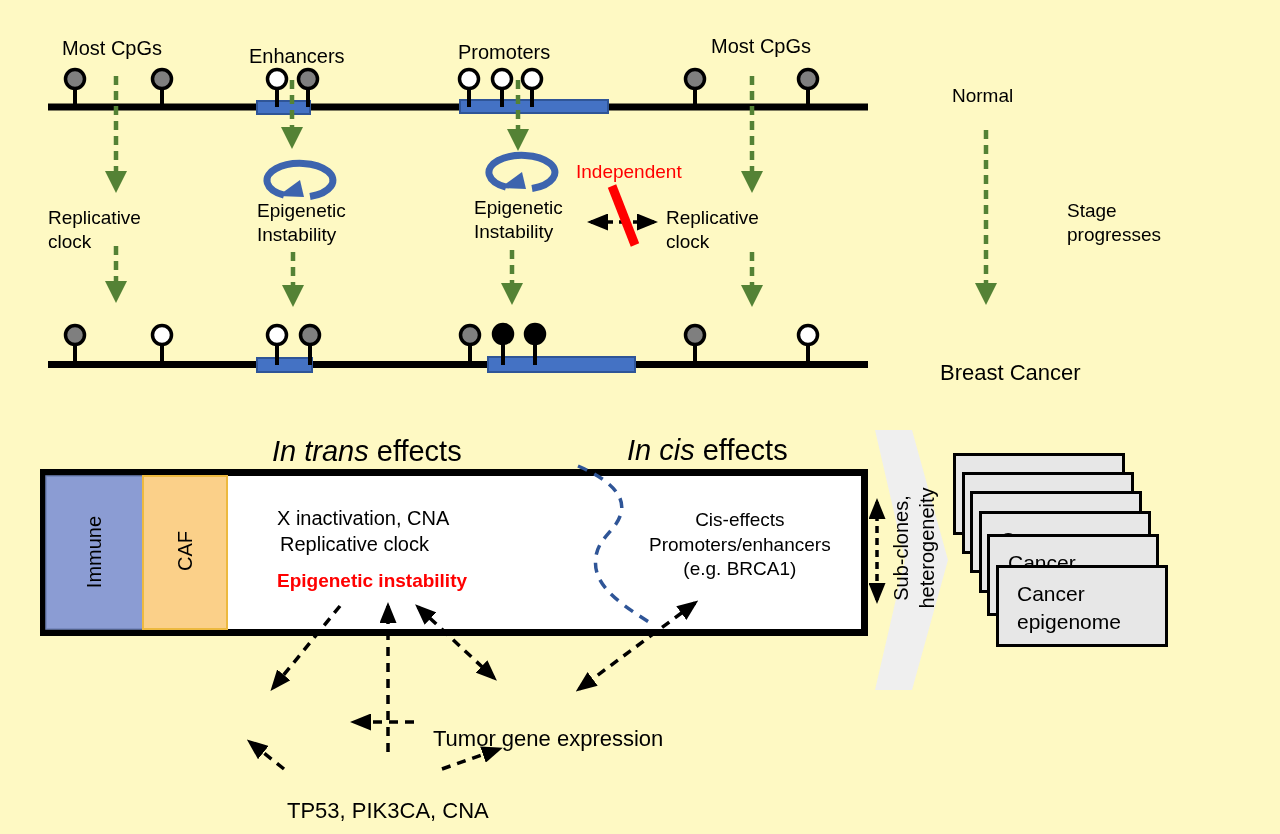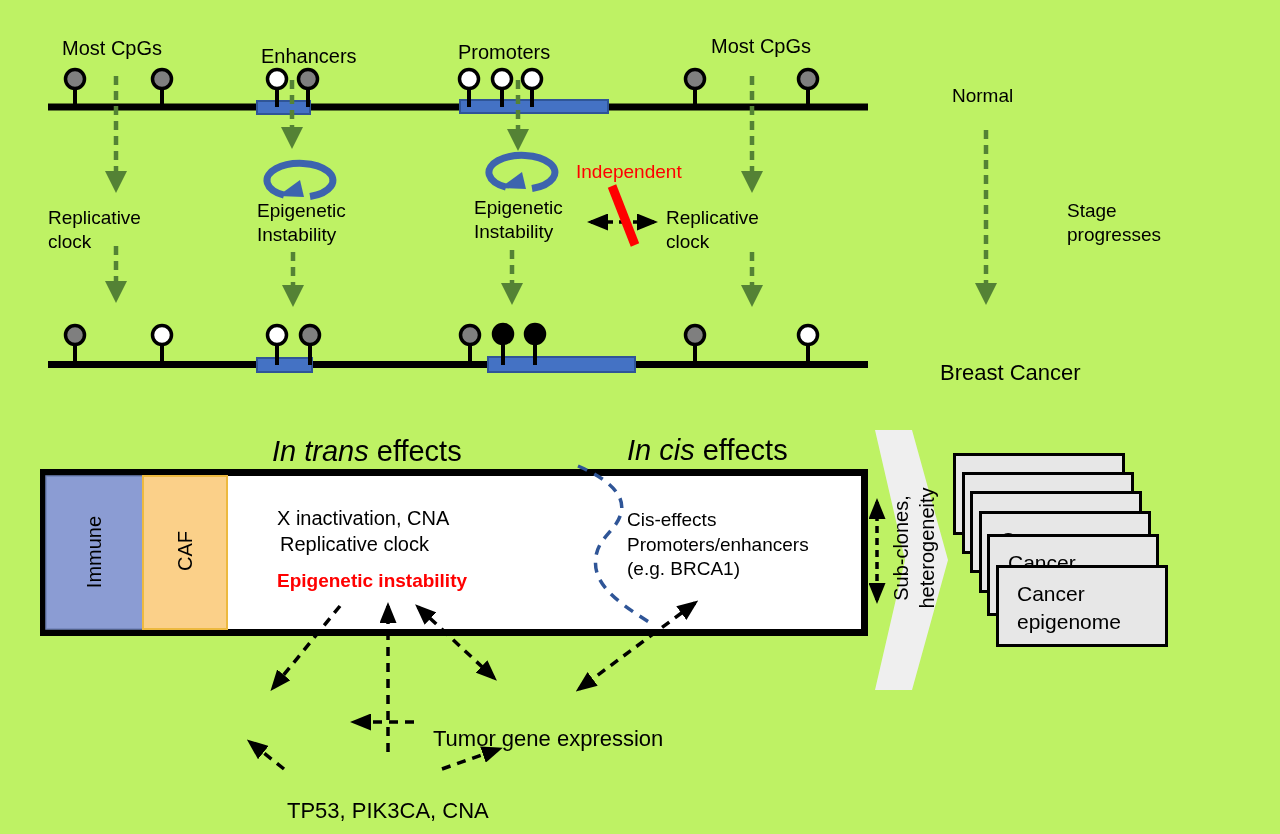--- a/index.html
+++ b/index.html
@@ -1,16 +1,16 @@
 <!DOCTYPE html>
 <html><head>
 <meta charset="utf-8">
 <style>
   html,body{margin:0;padding:0;background:#fff;}
-  .stage{position:relative;width:1280px;height:834px;background:#bef264;overflow:hidden;
+  .stage{position:relative;width:1280px;height:834px;background:#fef9c3;overflow:hidden;
          font-family:"Liberation Sans", sans-serif;color:#000;}
   .stage svg{position:absolute;left:0;top:0;z-index:1;}
   .lbl{position:absolute;z-index:2;font-size:20px;line-height:1.25;white-space:pre-line;}
   .f21{font-size:19px;}
   .f22{font-size:22px;margin-top:17px;}
   .f29{font-size:29px;line-height:1.1;}
   .it{font-style:italic;}
   .red{color:#ff0000;}
   .bold{font-weight:700;}
   .rot{transform:translate(-50%,-50%) rotate(-90deg);transform-origin:center;text-align:center;}
@@ -163,21 +163,21 @@
       <line x1="388" y1="752" x2="388" y2="606" marker-end="url(#mb)"></line>
       <line x1="418" y1="607" x2="494" y2="678" marker-start="url(#mbs)" marker-end="url(#mb)"></line>
       <line x1="695" y1="603" x2="579" y2="689" marker-start="url(#mbs)" marker-end="url(#mb)"></line>
       <line x1="414" y1="722" x2="354" y2="722" marker-end="url(#mb)"></line>
       <line x1="284" y1="769" x2="250" y2="742" marker-end="url(#mb)"></line>
       <line x1="442" y1="769" x2="499" y2="749" marker-end="url(#mb)"></line>
     </g>
   </svg>
 
   <div class="lbl" style="left:62px;top:36px;">Most CpGs</div>
-  <div class="lbl" style="left:249px;top:44px;margin-left:12px;">Enhancers</div>
+  <div class="lbl" style="left:249px;top:44px;">Enhancers</div>
   <div class="lbl" style="left:458px;top:40px;">Promoters</div>
   <div class="lbl" style="left:711px;top:34px;">Most CpGs</div>
 
   <div class="lbl f21" style="left:48px;top:206px;">Replicative
 clock</div>
   <div class="lbl f21" style="left:257px;top:199px;">Epigenetic
 Instability</div>
   <div class="lbl f21" style="left:474px;top:196px;">Epigenetic
 Instability</div>
   <div class="lbl f21 red" style="left:576px;top:160px;">Independent</div>
@@ -191,21 +191,21 @@
 
   <div class="lbl f29" style="left:272px;top:436px;"><span class="it">In trans</span><span> effects</span></div>
   <div class="lbl f29" style="left:627px;top:435px;"><span class="it">In cis</span><span> effects</span></div>
 
   <div class="lbl rot" style="left:94px;top:552px;">Immune</div>
   <div class="lbl rot" style="left:185px;top:551px;">CAF</div>
 
   <div class="lbl" style="left:277px;top:506px;">X inactivation, CNA</div>
   <div class="lbl" style="left:280px;top:532px;">Replicative clock</div>
   <div class="lbl f21 red bold" style="left:277px;top:569px;">Epigenetic instability</div>
-  <div class="lbl f21" style="left:627px;top:508px;line-height:1.3;">Cis-effects
+  <div class="lbl f21" style="left:649px;top:508px;line-height:1.3;text-align:center;">Cis-effects
 Promoters/enhancers
 (e.g. BRCA1)</div>
 
   <div class="lbl rot" style="left:914px;top:548px;line-height:1.3;">Sub-clones,
 heterogeneity</div>
 
   <div class="card" style="left:953px;top:453px;">
       <div class="txt">Cancer
 epigenome</div>
     </div>

